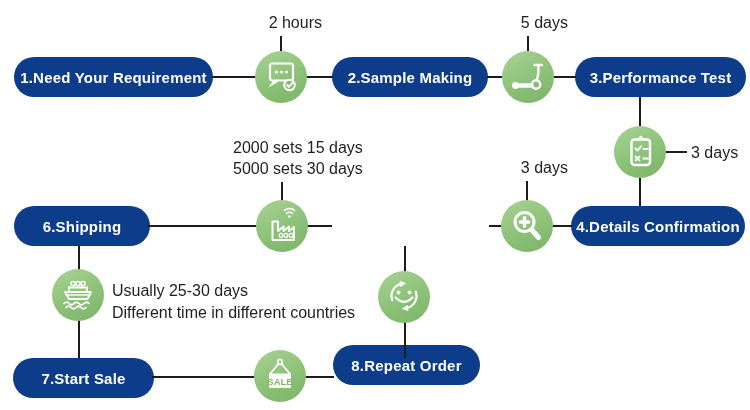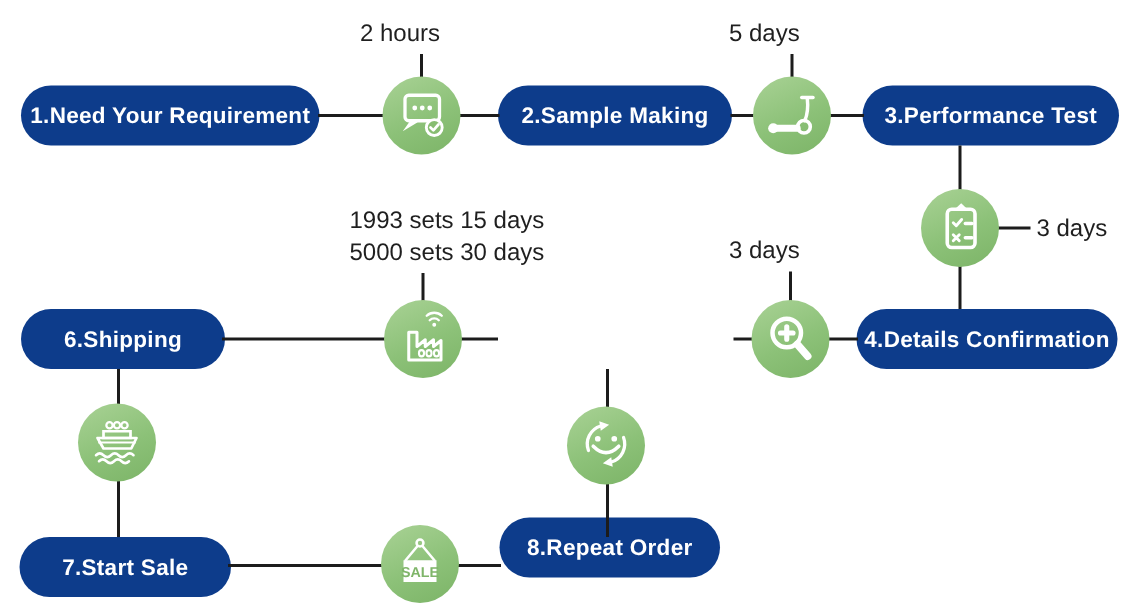--- a/index.html
+++ b/index.html
@@ -8,21 +8,21 @@
   .pill{position:absolute;height:40px;border-radius:20px;background:#0d3c8b;color:#fff;
         font-weight:bold;font-size:15px;letter-spacing:.2px;display:flex;
         align-items:center;justify-content:center;white-space:nowrap;}
   .circle{position:absolute;width:52px;height:52px;border-radius:50%;
           background:linear-gradient(155deg,#a9d295 0%,#8cc178 55%,#7cb467 100%);
           display:flex;align-items:center;justify-content:center;}
   .circle svg{display:block;}
   .hline{position:absolute;height:2px;background:#1c1c1c;}
   .vline{position:absolute;width:2px;background:#1c1c1c;}
   .lbl{position:absolute;color:#1f1f1f;font-size:16px;line-height:21px;white-space:nowrap;}
-  .lbl.center{text-align:left;}
+  .lbl.center{text-align:right;}
   
   .p1{left:14px;top:57px;width:199px;}
   .p2{left:332px;top:57px;width:156px;}
   .p3{left:575px;top:57px;width:171px;}
   .p4{left:571px;top:206px;width:174px;}
   .p5{left:331px;top:206px;width:159px;}
   .p6{left:14px;top:206px;width:136px;}
   .p7{left:13px;top:358px;width:141px;}
   .p8{left:333px;top:345px;width:147px;}
   
@@ -72,22 +72,26 @@
   <div class="vline" style="left:78px;top:246px;height:25px;"></div>
   <div class="vline" style="left:78px;top:319px;height:39px;"></div>
   <div class="vline" style="left:404px;top:246px;height:27px;"></div>
   <div class="vline" style="left:404px;top:321px;height:37px;"></div>
 
   <div class="lbl center" style="left:240px;top:12px;width:82px;">2 hours</div>
   <div class="lbl center" style="left:486px;top:12px;width:82px;">5 days</div>
   <div class="lbl" style="left:691px;top:142px;">3 days</div>
   <div class="lbl center" style="left:486px;top:157px;width:82px;">3 days</div>
   <div class="lbl" style="left:233px;top:137px;">
-    <div>1993 sets 15 days</div>
+    <div>2000 sets 15 days</div>
     <div>5000 sets 30 days</div>
+  </div>
+  <div class="lbl" style="left:112px;top:280px;line-height:22px;">
+    <div>Usually 25-30 days</div>
+    <div>Different time in different countries</div>
   </div>
 
   <div class="circle c-chat">
     <svg width="52" height="52" viewBox="0 0 52 52">
       <rect x="15" y="12.5" width="23" height="17" rx="2.5" fill="none" stroke="#fff" stroke-width="2.2"></rect>
       <circle cx="21.5" cy="21" r="1.6" fill="#fff"></circle>
       <circle cx="26.5" cy="21" r="1.6" fill="#fff"></circle>
       <circle cx="31.5" cy="21" r="1.6" fill="#fff"></circle>
       <path d="M18.5 29.5 L13.5 36.5 L23.5 30.5 Z" fill="#fff"></path>
       <circle cx="34.5" cy="34" r="5.3" fill="#87bd71" stroke="#fff" stroke-width="1.9"></circle>

